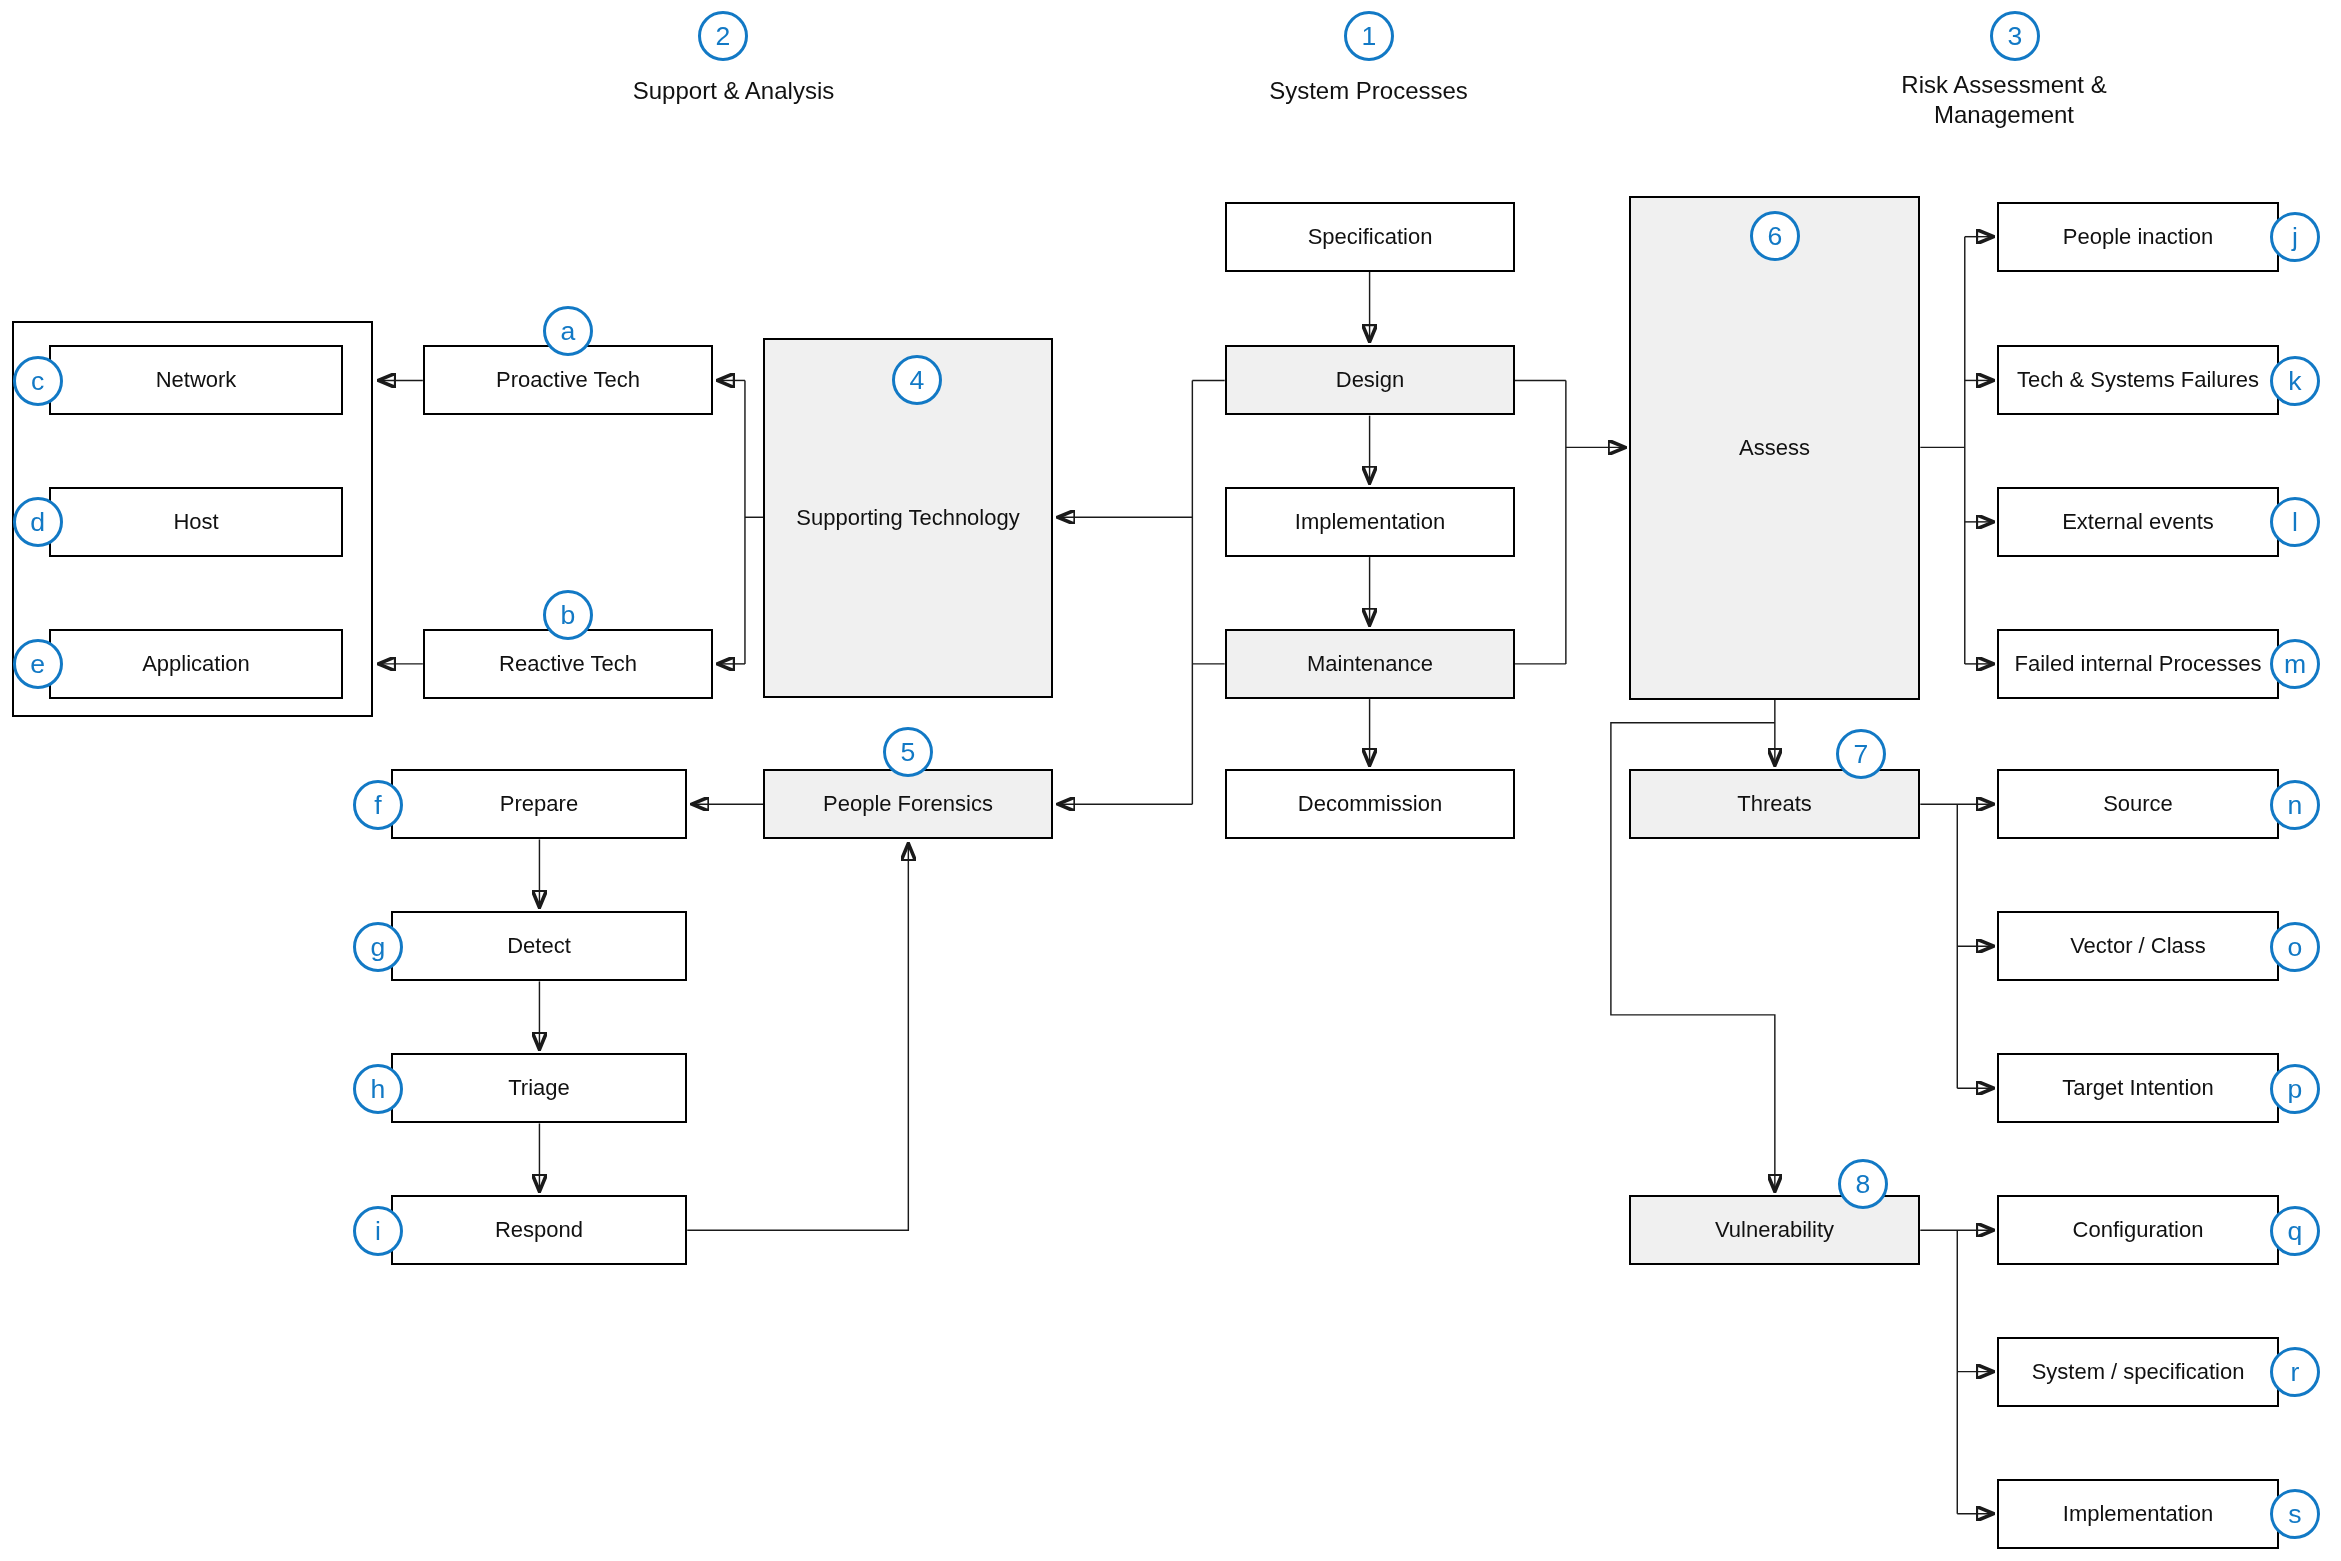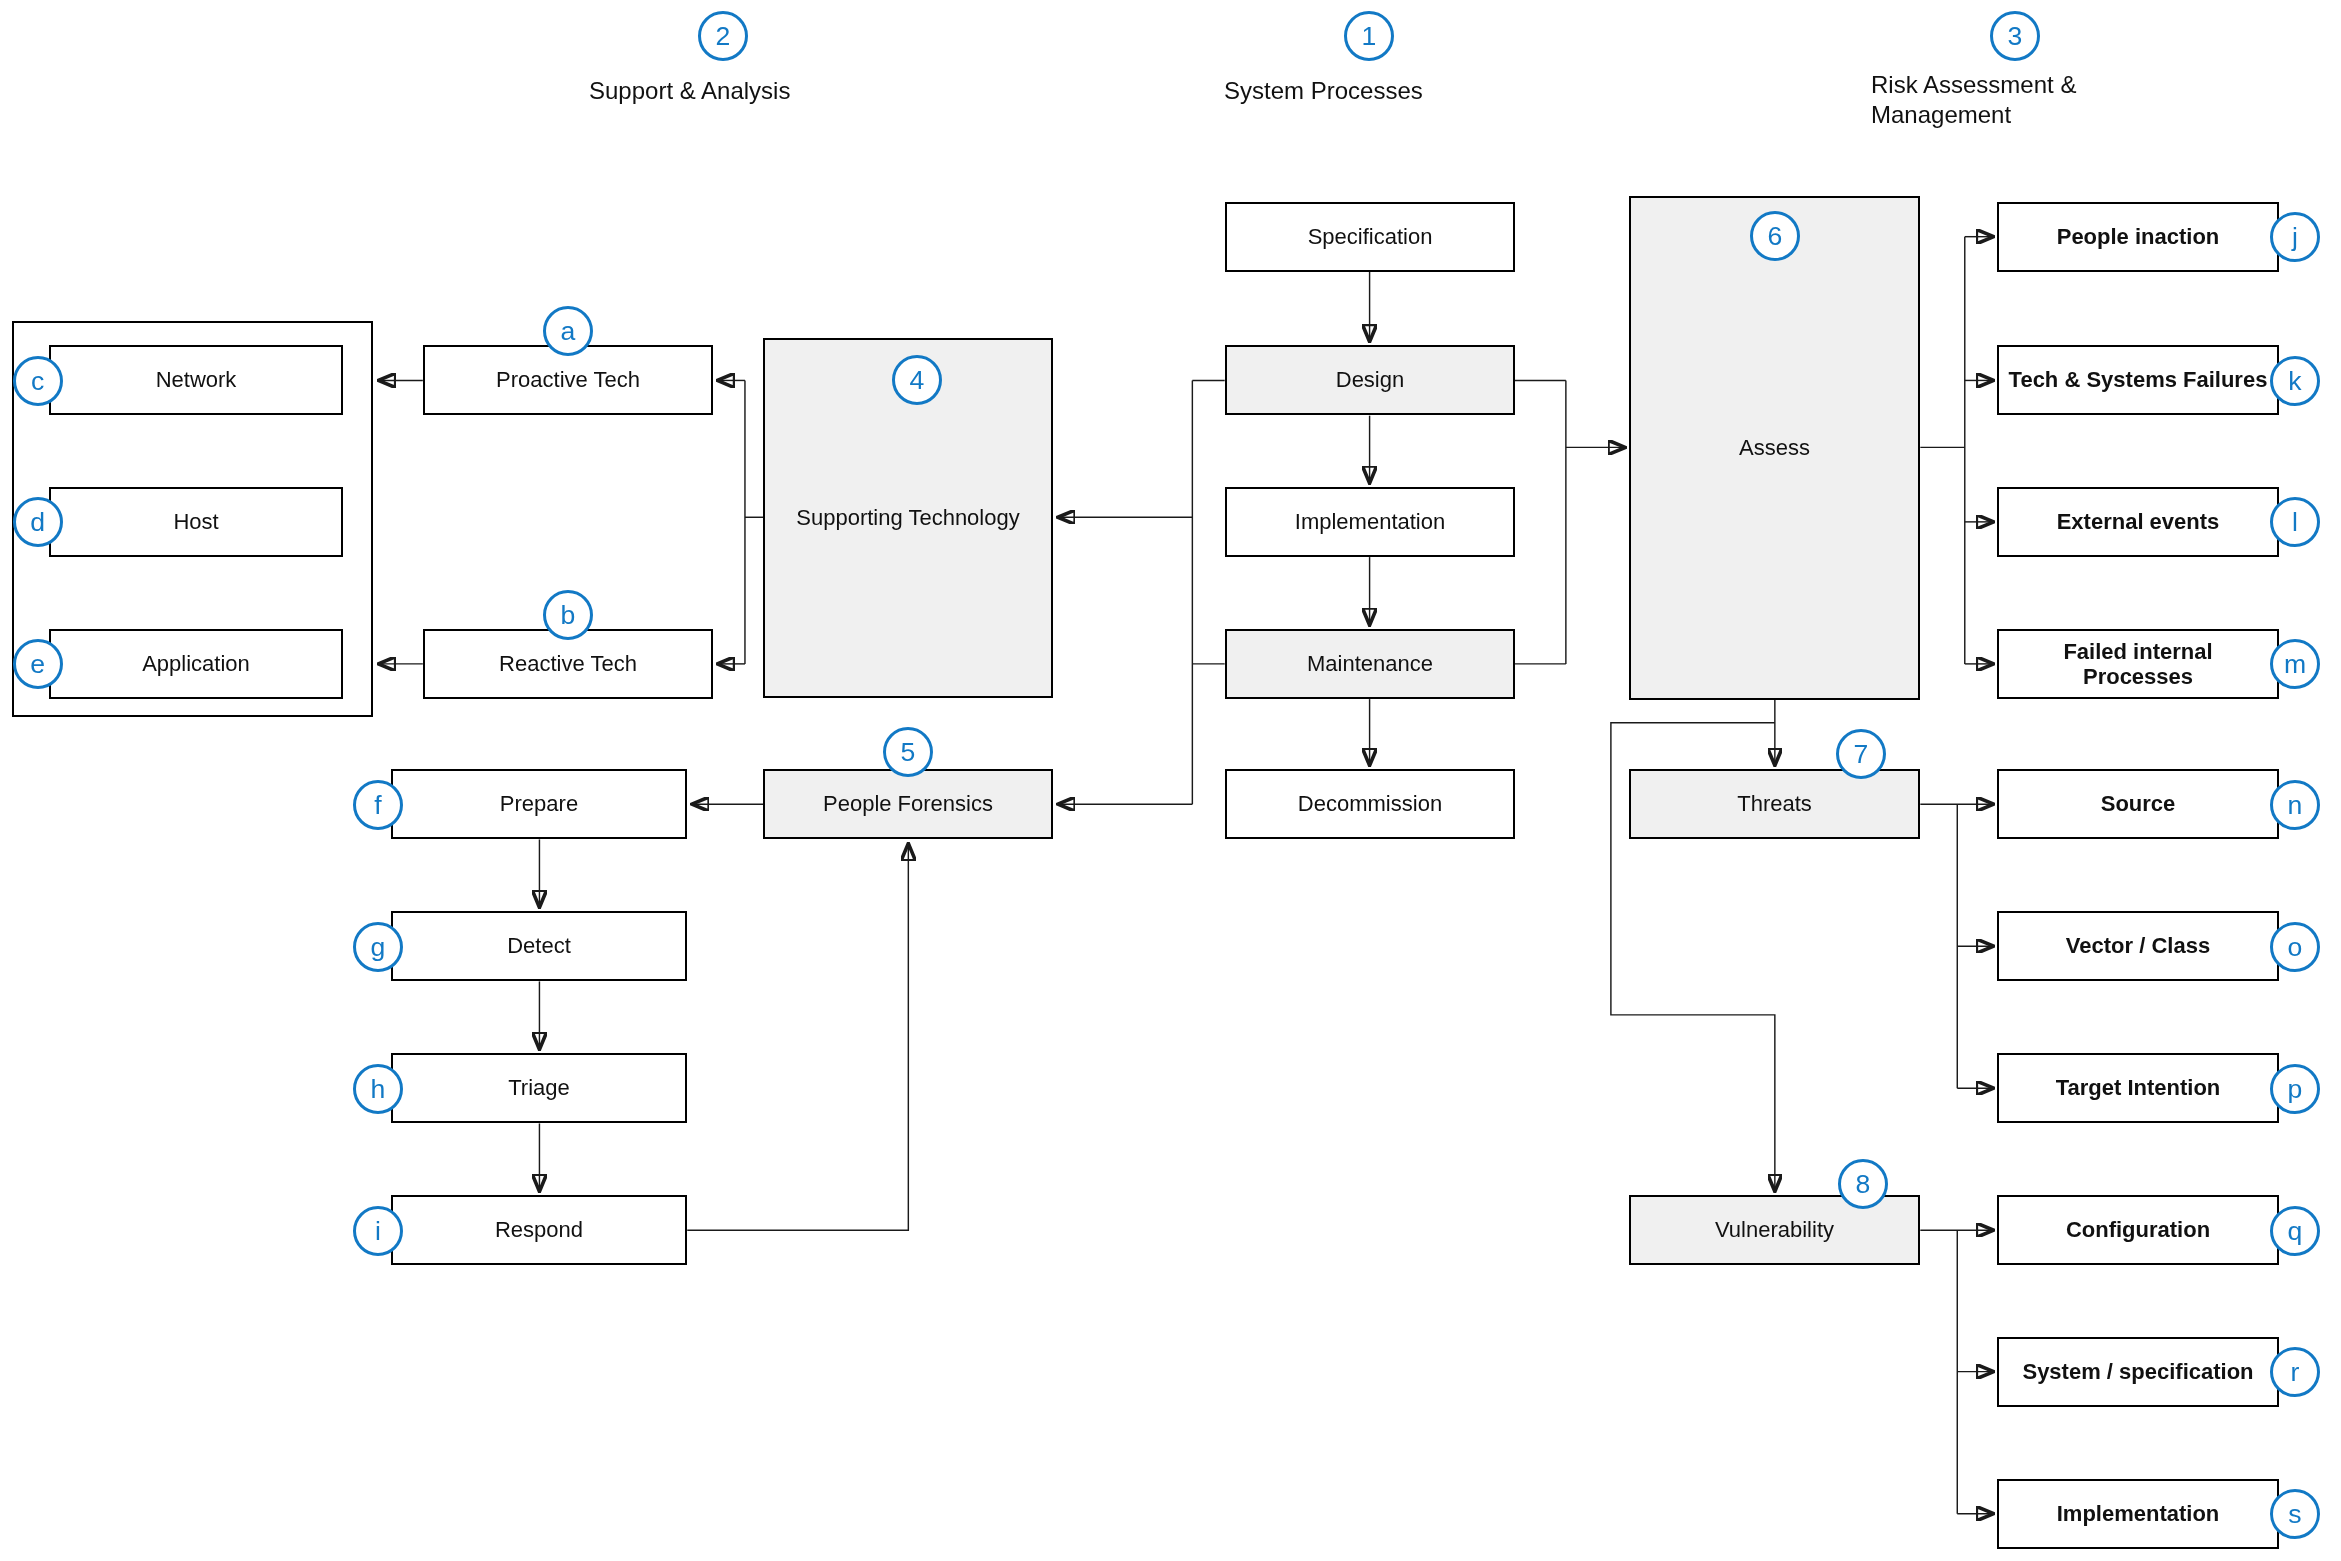--- a/index.html
+++ b/index.html
@@ -23,30 +23,30 @@
     border:2.9px solid #000;background:#fff;z-index:1;
   }
   .node{
     position:absolute;box-sizing:border-box;
     border:2.9px solid #000;background:#fff;
     display:flex;align-items:center;justify-content:center;
     text-align:center;font-size:22px;line-height:1.15;
     z-index:2;padding:0 8px;
   }
   .node.gray{background:var(--fill);}
-  .node.sub{border-width:2.3px;font-weight:bold;}
+  .node.sub{border-width:2.3px;}
   .badge{
     position:absolute;box-sizing:border-box;
     width:50px;height:50px;border-radius:50%;
     border:3.5px solid var(--blue);background:#fff;color:var(--blue);
     display:flex;align-items:center;justify-content:center;
     font-size:26.6px;z-index:3;
   }
   .col-header{
-    position:absolute;font-size:24px;
+    position:absolute;font-size:24px;text-align:center;
     line-height:1.25;z-index:2;
   }
 </style>
 </head>
 <body>
 
 <div class="canvas">
 
   <svg class="wires" viewBox="0 0 4056 2704" xmlns="http://www.w3.org/2000/svg">
     <defs>

